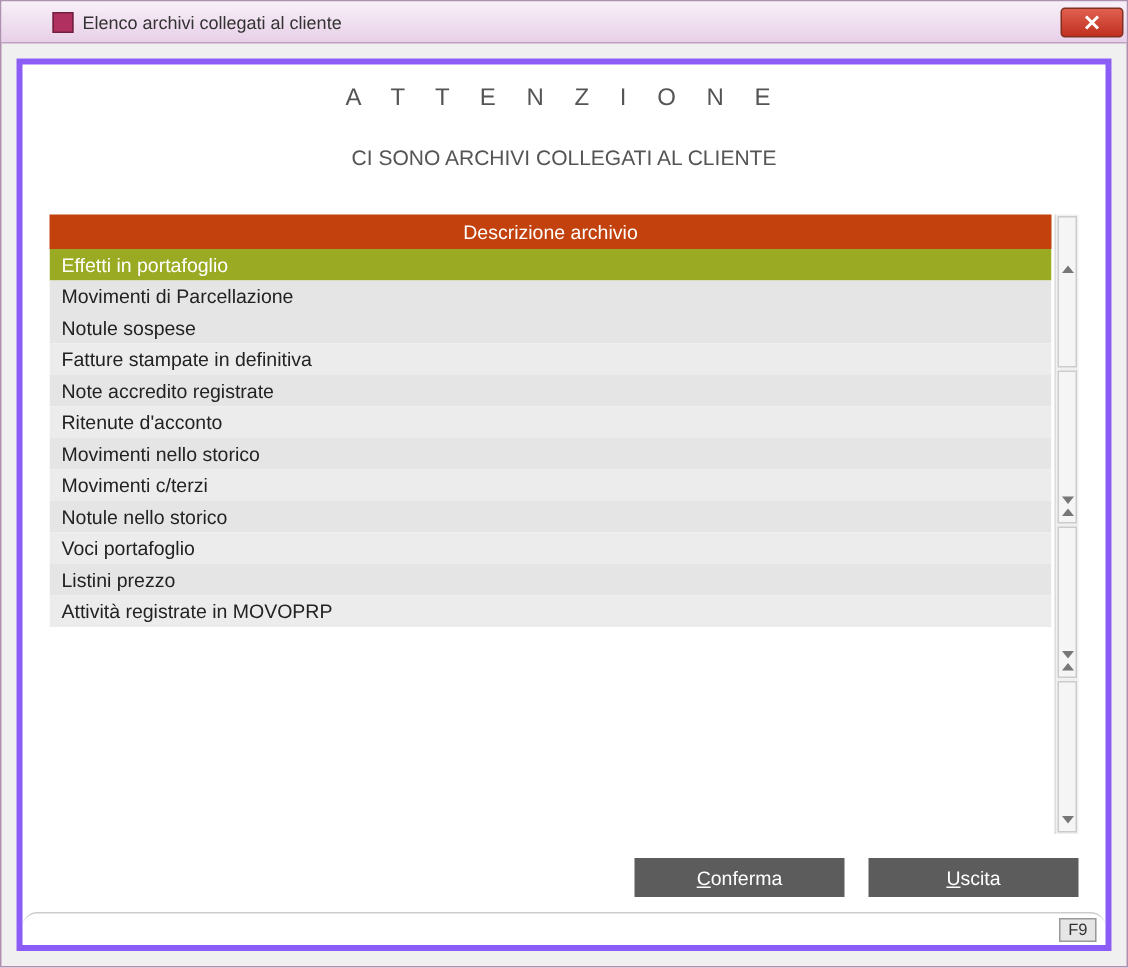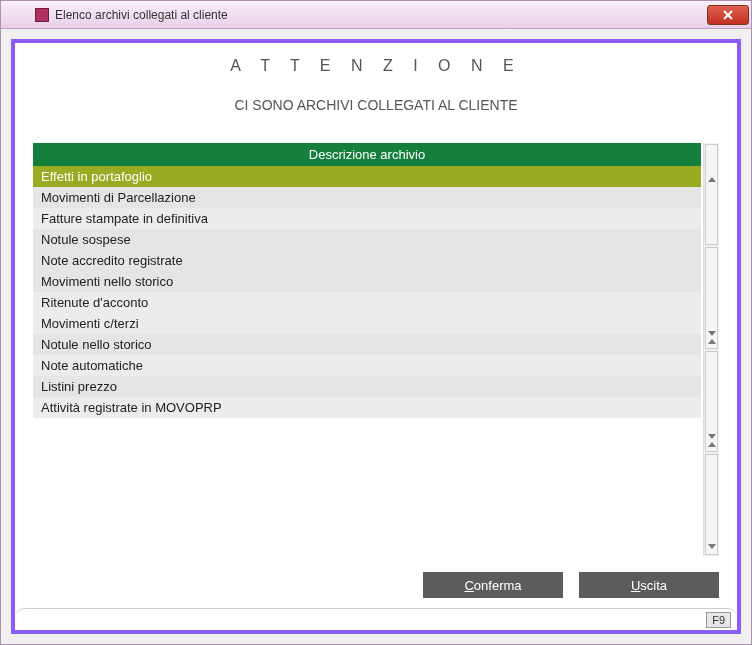--- a/index.html
+++ b/index.html
@@ -75,21 +75,21 @@
       margin: 0 18px;
       align-items: stretch;
     }
     .table-col {
       flex: 1;
       border: none;
       display: flex;
       flex-direction: column;
     }
     .table-header {
-      background: #15803d;
+      background: #c2410c;
       color: #fff;
       font-size: 13px;
       text-align: center;
       padding: 4px 0;
     }
     .table-body { flex: 1; overflow: hidden; background:#fff; }
     .table-row {
       font-size: 13px;
       padding: 3px 8px;
       color: #222;
@@ -186,28 +186,28 @@
       <div class="alert-title">A T T E N Z I O N E</div>
       <div class="alert-subtitle">CI SONO ARCHIVI COLLEGATI AL CLIENTE</div>
     </div>
 
     <div class="table-area">
       <div class="table-col">
         <div class="table-header">Descrizione archivio</div>
         <div class="table-body" id="table-body">
             <div class="table-row selected">Effetti in portafoglio</div>
             <div class="table-row odd">Movimenti di Parcellazione</div>
+            <div class="table-row odd">Notule sospese</div>
             <div class="table-row even">Fatture stampate in definitiva</div>
-            <div class="table-row odd">Notule sospese</div>
             <div class="table-row odd">Note accredito registrate</div>
+            <div class="table-row even">Ritenute d'acconto</div>
             <div class="table-row odd">Movimenti nello storico</div>
-            <div class="table-row even">Ritenute d'acconto</div>
             <div class="table-row even">Movimenti c/terzi</div>
             <div class="table-row odd">Notule nello storico</div>
-            <div class="table-row even">Note automatiche</div>
+            <div class="table-row even">Voci portafoglio</div>
             <div class="table-row odd">Listini prezzo</div>
             <div class="table-row even">Attività registrate in MOVOPRP</div>
           </div>
       </div>
       <div class="vscroll">
         <div class="vscroll-segment">
           <div class="scroll-arrow up"></div>
         </div>
         <div class="vscroll-segment">
           <div class="scroll-arrow up-mid1"></div>

